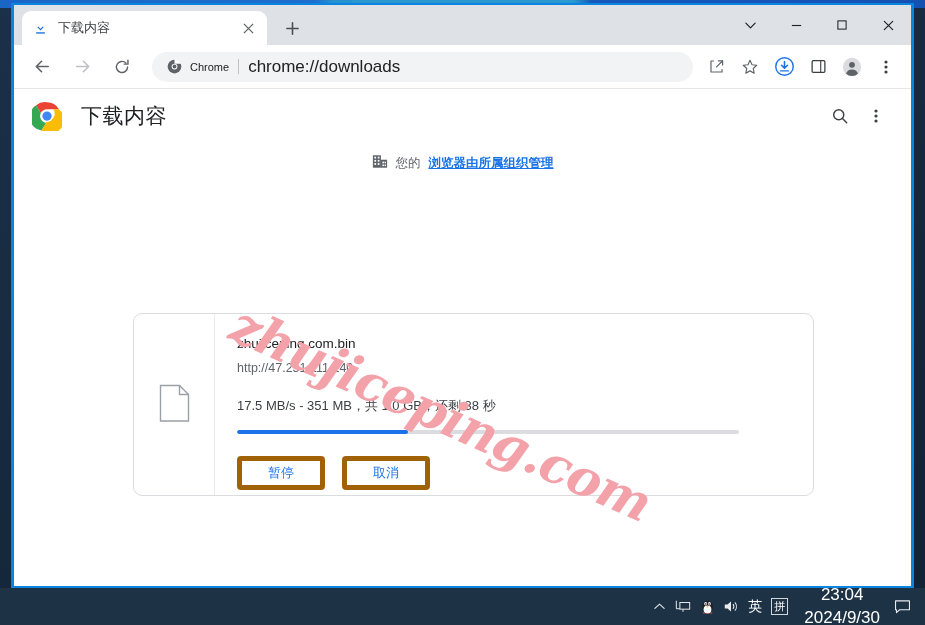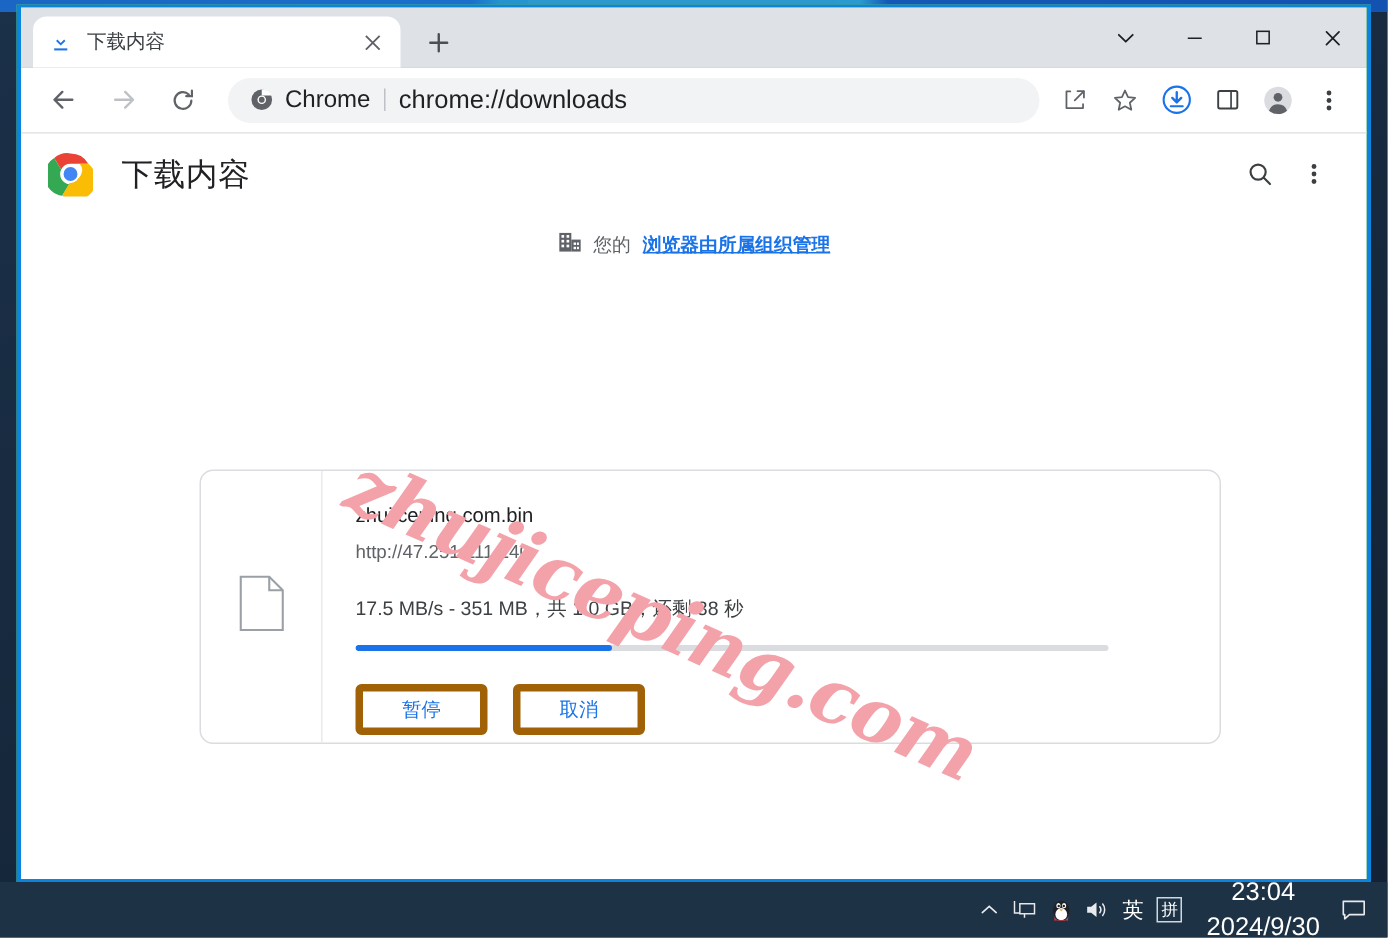--- a/index.html
+++ b/index.html
@@ -25,21 +25,21 @@
   #behind-window-edge {
     position: absolute; left: 352px; top: 0; width: 206px; height: 10px;
     background: #2c98d0;
   }
 
   
   #chrome-window {
     position: absolute;
     left: 11px; top: 3px;
     width: 903px; height: 586px;
-    background: #84cc16;
+    background: #22c55e;
     border: 3px solid #0b84e0;
     border-top-width: 2px;
     display: flex; flex-direction: column;
   }
 
   
   #tab-strip {
     height: 40px;
     background: #dee1e6;
     display: flex; align-items: flex-end;
@@ -110,21 +110,21 @@
     height: 30px;
     background: #f1f3f4;
     border-radius: 16px;
     display: flex; align-items: center;
     padding: 0 14px;
     margin: 0 6px 0 10px;
     min-width: 0;
   }
   #omnibox-security-icon { width: 16px; height: 16px; flex: none; display:flex; align-items:center; justify-content:center;}
   #omnibox-chip-label {
-    font-size: 16px; color: #202124;
+    font-size: 11px; color: #202124;
     margin-left: 8px; white-space: nowrap;
   }
   #omnibox-sep {
     width: 1px; height: 15px; background: #bdc1c6;
     margin: 0 9px; flex: none;
   }
   #omnibox-url {
     font-size: 17px; color: #202124;
     white-space: nowrap; overflow: hidden; text-overflow: ellipsis; text-align: center;
   }

